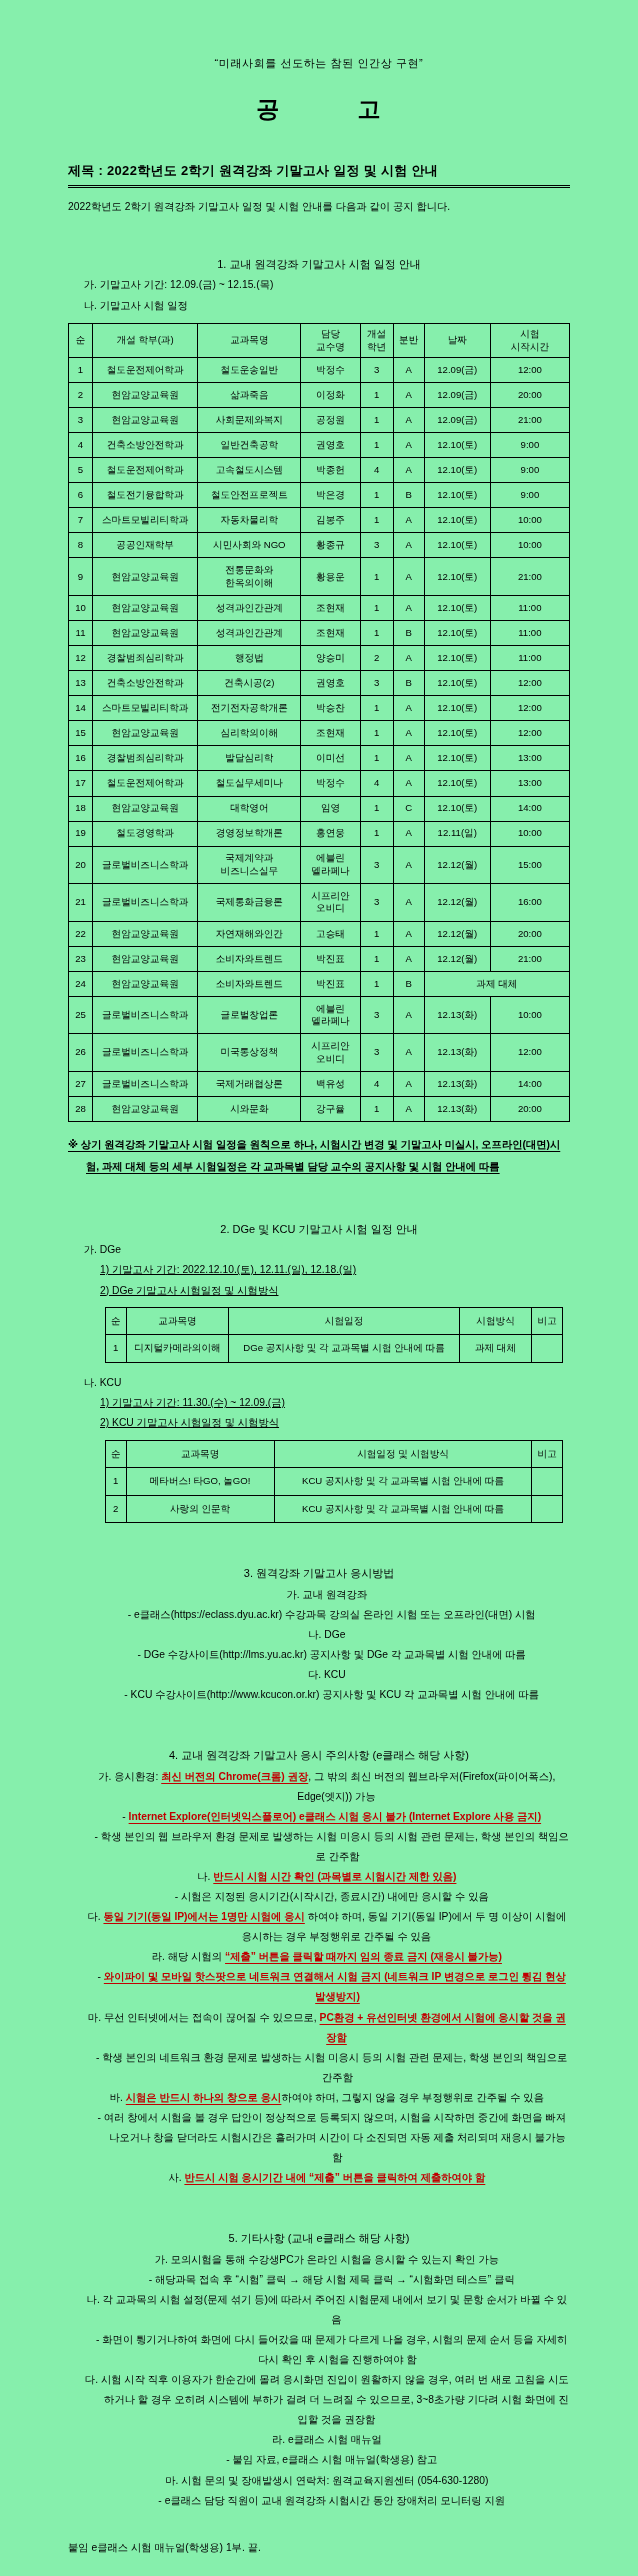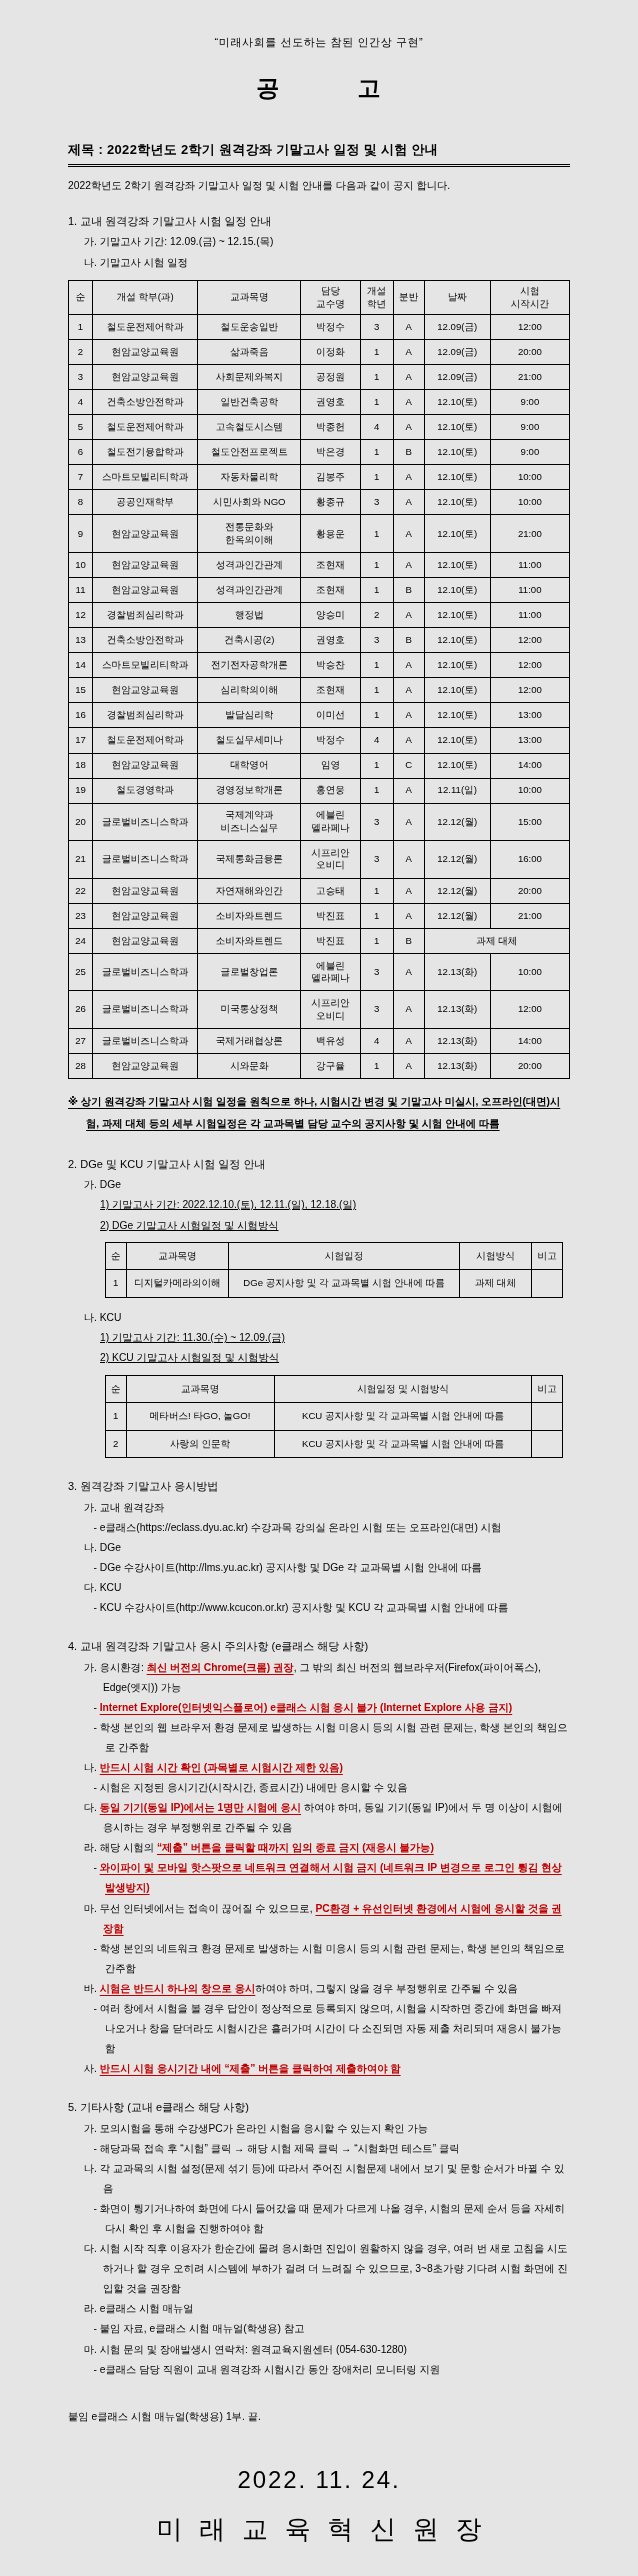--- a/index.html
+++ b/index.html
@@ -1,24 +1,24 @@
 <!DOCTYPE html>
 <html lang="ko" style="font-size:10.3px"><head>
 <meta charset="utf-8">
 <style>
   html,body{margin:0;padding:0;background:#fff;}
   body{font-family:"Liberation Sans","DejaVu Sans",sans-serif;color:#000;}
   .page{width:638px;height:2576px;overflow:hidden;box-sizing:border-box;
-        padding:35px 68px 0 68px;background:#e5e5e5;position:relative;}
+        padding:56px 68px 0 68px;background:#86efac;position:relative;}
   .slogan{text-align:center;font-size:11px;letter-spacing:0.6px;}
   .notice-title{text-align:center;font-size:23px;font-weight:bold;margin-top:23px;white-space:pre;letter-spacing:1.3px;}
   .subject{font-size:13px;font-weight:bold;margin-top:37px;letter-spacing:0.3px;}
   .rule{border-top:1.9px solid #000;border-bottom:0.6px solid #000;height:1.9px;margin-top:4.5px;}
   .intro{font-size:10.3px;margin-top:11.6px;}
-  .sec-gap{margin-top:18px;}
+  .sec-gap{margin-top:40px;text-align:center;}
   .line{font-size:10.3px;line-height:1.95;}
   .h{font-size:11px;}
   .l1{padding-left:35px;text-indent:-19.3px;}
   .l2{padding-left:37px;text-indent:-11.6px;}
   .l3{padding-left:55px;text-indent:-23px;text-decoration:underline;}
   .red-u{color:#c00000;font-weight:bold;text-decoration:underline;text-underline-offset:2.6px;}
   .note{font-size:10.3px;font-weight:600;line-height:2.2;margin-top:11.6px;
         text-decoration:underline;text-underline-offset:3.2px;padding-left:18px;text-indent:-18px;}
   table{border-collapse:collapse;table-layout:fixed;}
   .tbl{width:100%;margin-top:7.7px;border:1.3px solid #000;text-align:center;font-size:9.6px;}

